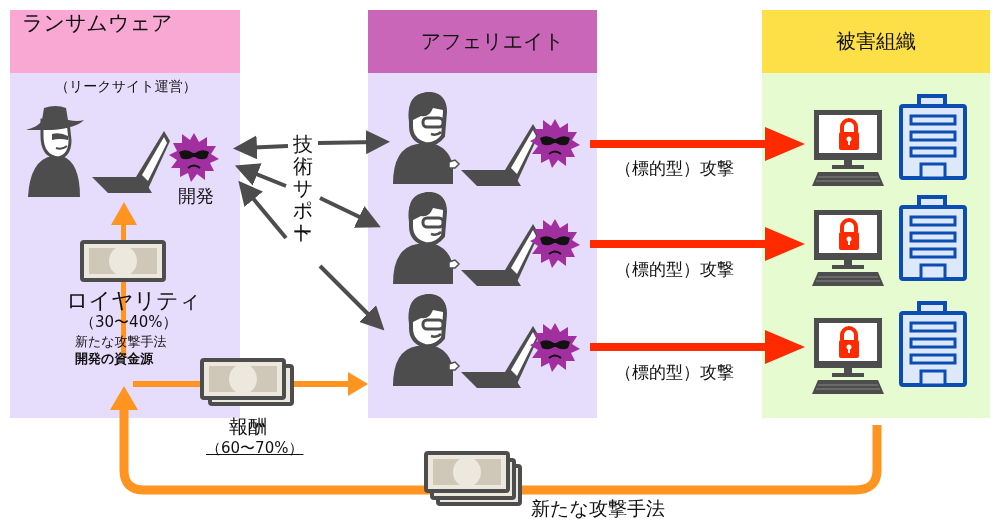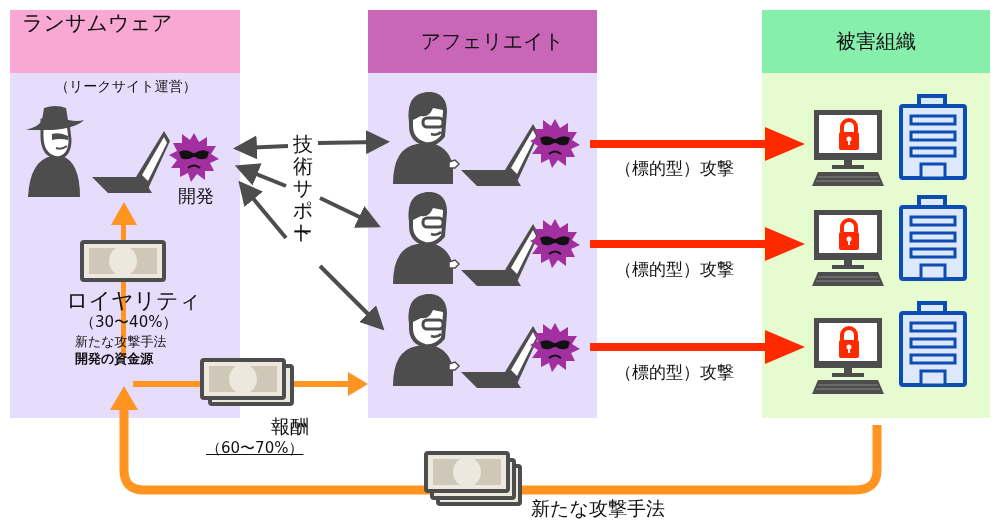--- a/index.html
+++ b/index.html
@@ -6,21 +6,21 @@
   body { width:1000px; height:530px; position:relative; overflow:hidden;
          font-family:"DejaVu Sans","Liberation Sans",sans-serif; color:#111; }
   .abs { position:absolute; }
   .panel { position:absolute; }
   .panel-head { position:absolute; left:0; right:0; top:0; display:flex; align-items:center; justify-content:center; font-size:20px; color:#111; text-align:center; }
   .ops { left:10px; top:10px; width:230px; height:408px; background:#e6dcfb; }
   .ops .panel-head { height:63px; background:#f9a8d4; justify-content:flex-start; padding-left:12px; line-height:26px; font-size:21px; flex-direction:column; align-items:flex-start; }
   .aff { left:368px; top:10px; width:229px; height:408px; background:#e6dcfb; }
   .aff .panel-head { height:63px; background:#c966b8;padding-left:20px; }
   .vic { left:762px; top:10px; width:228px; height:408px; background:#e6fbd0; }
-  .vic .panel-head { height:63px; background:#86efac; }
+  .vic .panel-head { height:63px; background:#fde047; }
   .txt { position:absolute; white-space:nowrap; }
   svg.full { position:absolute; left:0; top:0; }
 </style>
 </head>
 <body>
 
 <div class="panel ops">
   <div class="panel-head">
     <span>ランサムウェア</span>
   </div>
@@ -210,16 +210,16 @@
   <span>サ</span>
   <span>ポ</span>
   <span style="writing-mode:vertical-rl;">ー</span>
   <span>ト</span>
 </div>
 
 <div class="txt" style="left:615px;top:157px;font-size:17px;">（標的型）攻撃</div>
 <div class="txt" style="left:615px;top:258px;font-size:17px;">（標的型）攻撃</div>
 <div class="txt" style="left:615px;top:361px;font-size:17px;">（標的型）攻撃</div>
 
-<div class="txt" style="left:229px;top:414px;font-size:19px;margin-left:42px;">報酬</div>
+<div class="txt" style="left:229px;top:414px;font-size:19px;">報酬</div>
 <div class="txt" style="left:206px;top:439px;font-size:15px;text-decoration:underline;">（60〜70%）</div>
 
 <div class="txt" style="left:531px;top:496px;font-size:19px;">新たな攻撃手法</div>
 
 </body></html>

